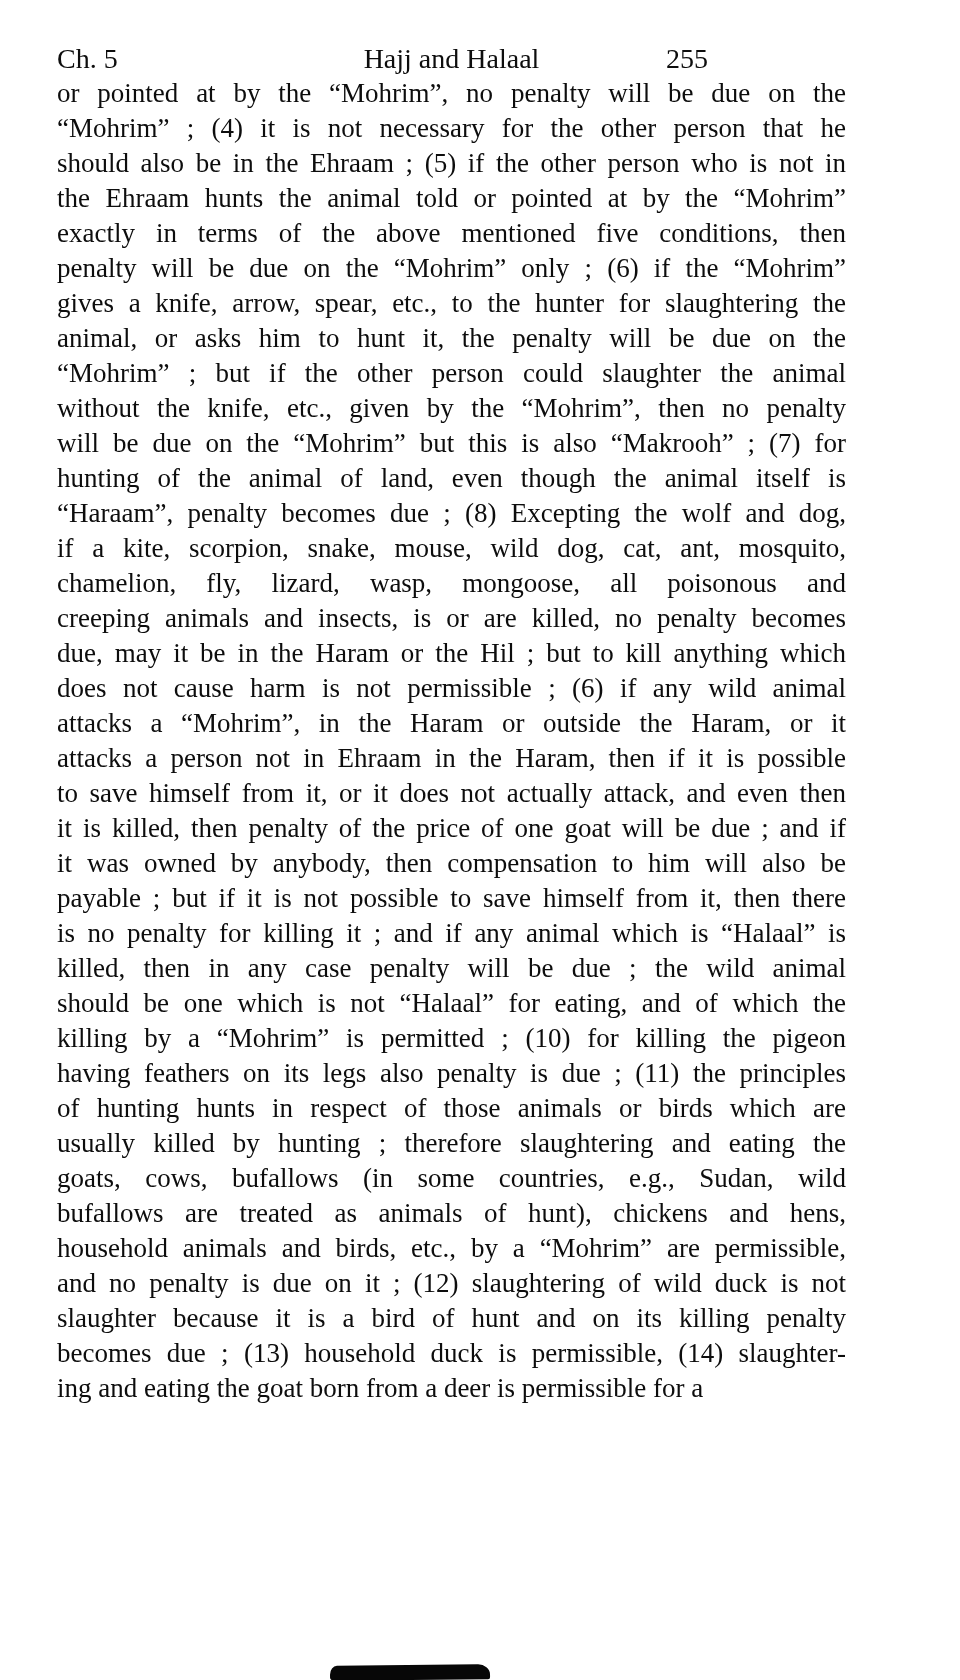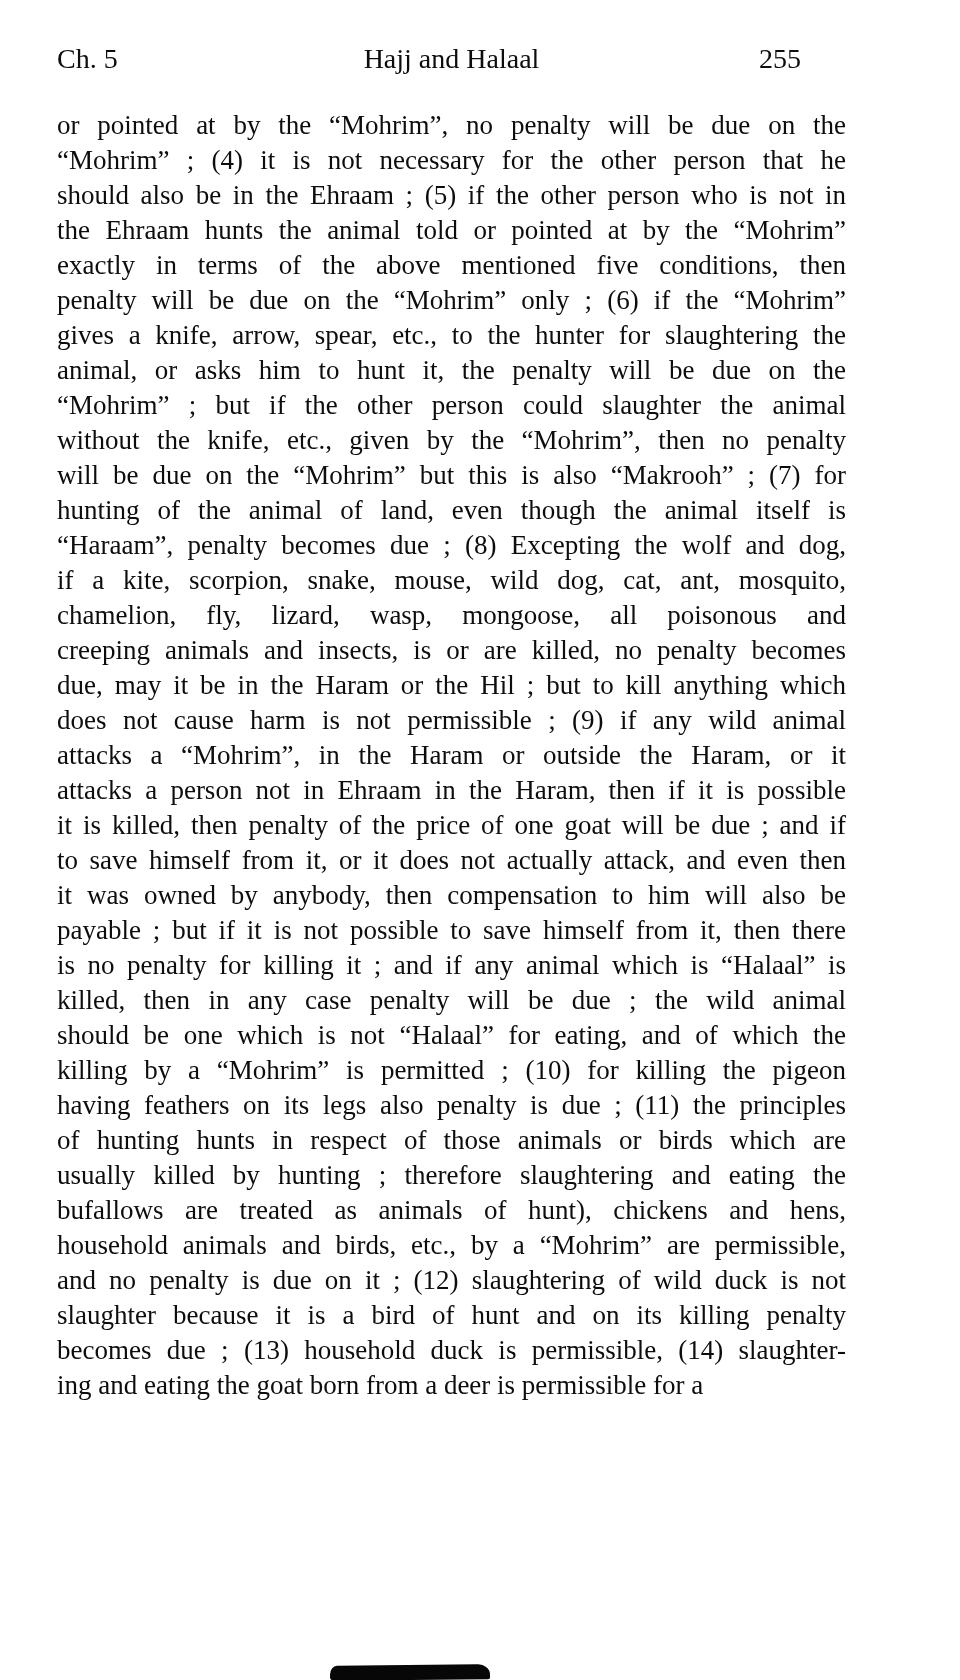--- a/index.html
+++ b/index.html
@@ -28,26 +28,24 @@
   .page-header .chapter {
     width: 180px;
     text-align: left;
   }
   .page-header .title {
     flex: 1;
     text-align: center;
   }
   .page-header .pagenum {
     width: 180px;
-    text-align: right;
     padding-right: 45px;
     box-sizing: border-box;
   }
   .page-body {
-    margin-top: 32px;
     font-size: 27px;
     line-height: 35px;
   }
   .text-line {
     text-align: justify;
     text-align-last: justify;
     white-space: normal;
   }
   .text-line:last-child {
     text-align-last: left;
@@ -84,34 +82,35 @@
       <div class="text-line">animal, or asks him to hunt it, the penalty will be due on the</div>
       <div class="text-line">“Mohrim” ; but if the other person could slaughter the animal</div>
       <div class="text-line">without the knife, etc., given by the “Mohrim”, then no penalty</div>
       <div class="text-line">will be due on the “Mohrim” but this is also “Makrooh” ; (7) for</div>
       <div class="text-line">hunting of the animal of land, even though the animal itself is</div>
       <div class="text-line">“Haraam”, penalty becomes due ; (8) Excepting the wolf and dog,</div>
       <div class="text-line">if a kite, scorpion, snake, mouse, wild dog, cat, ant, mosquito,</div>
       <div class="text-line">chamelion, fly, lizard, wasp, mongoose, all poisonous and</div>
       <div class="text-line">creeping animals and insects, is or are killed, no penalty becomes</div>
       <div class="text-line">due, may it be in the Haram or the Hil ; but to kill anything which</div>
-      <div class="text-line">does not cause harm is not permissible ; (9) if any wild animal</div>
+      <div class="text-line">does not cause harm is not permissible ; (6) if any wild animal</div>
       <div class="text-line">attacks a “Mohrim”, in the Haram or outside the Haram, or it</div>
       <div class="text-line">attacks a person not in Ehraam in the Haram, then if it is possible</div>
+      <div class="text-line">to save himself from it, or it does not actually attack, and even then</div>
       <div class="text-line">it is killed, then penalty of the price of one goat will be due ; and if</div>
-      <div class="text-line">to save himself from it, or it does not actually attack, and even then</div>
       <div class="text-line">it was owned by anybody, then compensation to him will also be</div>
       <div class="text-line">payable ; but if it is not possible to save himself from it, then there</div>
       <div class="text-line">is no penalty for killing it ; and if any animal which is “Halaal” is</div>
       <div class="text-line">killed, then in any case penalty will be due ; the wild animal</div>
       <div class="text-line">should be one which is not “Halaal” for eating, and of which the</div>
       <div class="text-line">killing by a “Mohrim” is permitted ; (10) for killing the pigeon</div>
       <div class="text-line">having feathers on its legs also penalty is due ; (11) the principles</div>
       <div class="text-line">of hunting hunts in respect of those animals or birds which are</div>
       <div class="text-line">usually killed by hunting ; therefore slaughtering and eating the</div>
+      <div class="text-line">goats, cows, bufallows (in some countries, e.g., Sudan, wild</div>
       <div class="text-line">bufallows are treated as animals of hunt), chickens and hens,</div>
       <div class="text-line">household animals and birds, etc., by a “Mohrim” are permissible,</div>
       <div class="text-line">and no penalty is due on it ; (12) slaughtering of wild duck is not</div>
       <div class="text-line">slaughter because it is a bird of hunt and on its killing penalty</div>
       <div class="text-line">becomes due ; (13) household duck is  permissible, (14) slaughter-</div>
       <div class="text-line">ing and eating the goat born from a deer is permissible for a</div>
     </main>
 
   <div class="scan-artifact"></div>
 </div>

